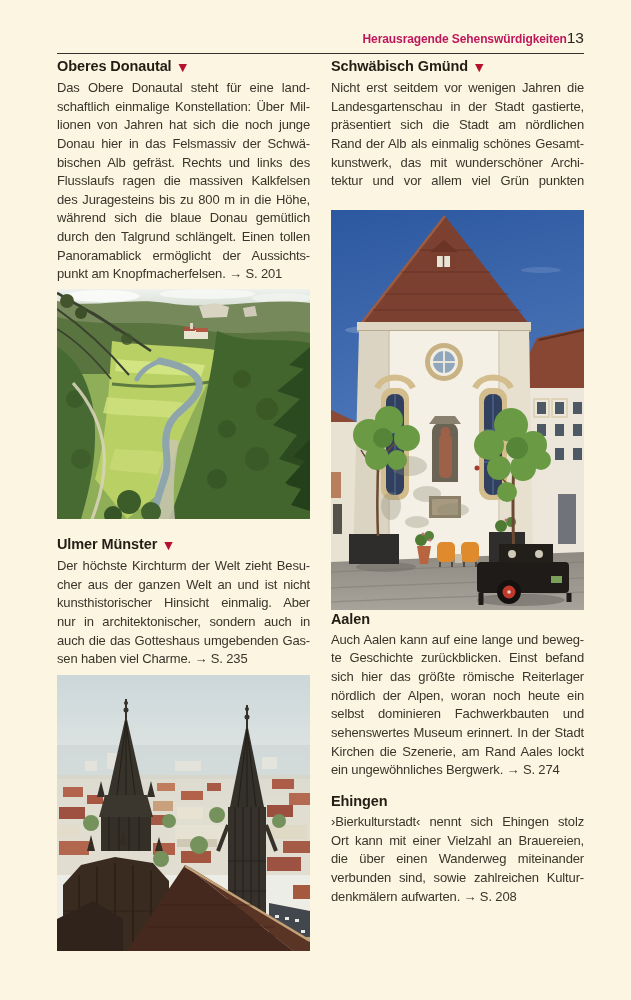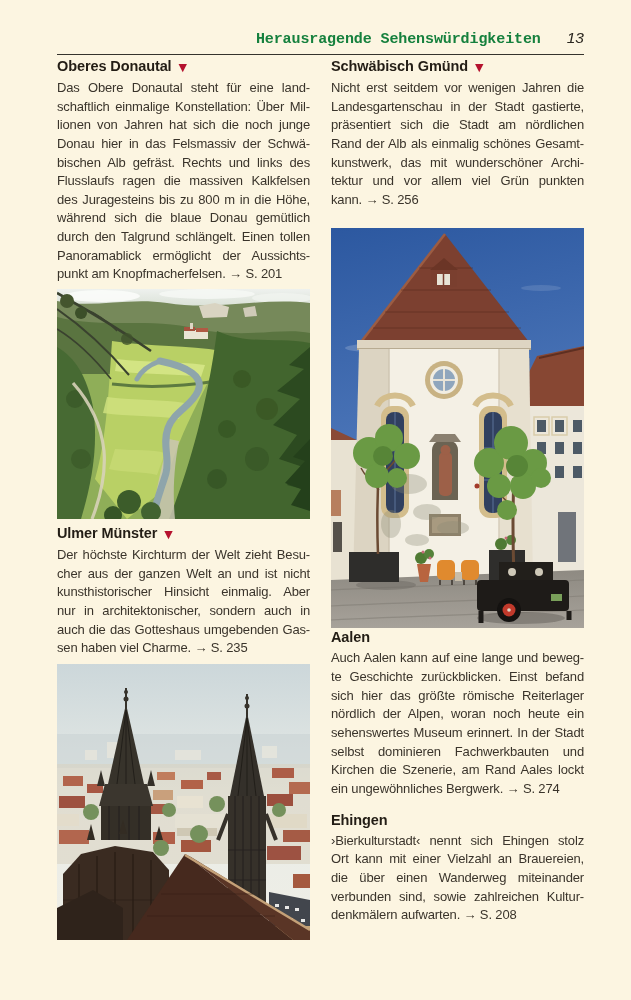--- a/index.html
+++ b/index.html
@@ -9,37 +9,37 @@
     background:var(--page-background,#fcf5e1);
     font-family:"Liberation Sans","DejaVu Sans",sans-serif;
     overflow:hidden;
   }
   
   .hdr{
     position:absolute;left:57px;top:29px;width:527px;
     display:flex;justify-content:flex-end;align-items:baseline;
     border-bottom:1.6px solid #35332d;padding-bottom:6px;
   }
-  .hdr-title{font-size:15px;font-weight:bold;color:#15803d;letter-spacing:-0.1px;font-family:Liberation Mono, monospace;}
-  .hdr-num{font-size:15.5px;color:#2a261f;margin-left:26px;font-style:italic;}
+  .hdr-title{font-size:12px;font-weight:bold;color:#be185d;letter-spacing:-0.1px;}
+  .hdr-num{font-size:15.5px;color:#2a261f;}
   
   .col{position:absolute;top:57px;width:253px;}
   .col-left{left:57px;}
   .col-right{left:331px;}
   .sec-h{
     margin:0 0 3px 0;font-size:14.5px;line-height:19px;font-weight:bold;
     color:#231d15;letter-spacing:-0.1px;
   }
   .mk{color:var(--accent-red,#b5122e);font-size:11px;font-family:"DejaVu Sans",sans-serif;margin-left:3px;}
   .para{margin:0;color:#3a342b;font-size:13px;letter-spacing:-0.15px;}
   .tline{height:18.65px;overflow:hidden;text-align:justify;text-align-last:justify;white-space:normal;}
   .tline-last{text-align-last:left;}
   .ph{margin:0;padding:0;line-height:0;}
   .ph svg{display:block;}
-  .mt20{} .mt19{margin-top:5px;} .mt18{margin-top:18px;}
+  .mt20{} .mt19{margin-top:16px;} .mt18{margin-top:18px;}
   .mt11{margin-top:11px;} .mt5{margin-top:5px;} .mt4{margin-top:4px;}
 </style>
 </head>
 <body>
 
 <div class="page">
 
   <div class="hdr">
     <span class="hdr-title">Herausragende Sehenswürdigkeiten</span>
     <span class="hdr-num">13</span>
@@ -235,21 +235,20 @@
 
     <section>
       <h3 class="sec-h"><span>Schwäbisch Gmünd</span> <span class="mk">▼</span></h3>
       <div class="para">
           <div class="tline">Nicht erst seitdem vor wenigen Jahren die</div>
           <div class="tline">Landesgartenschau in der Stadt gastierte,</div>
           <div class="tline">präsentiert sich die Stadt am nördlichen</div>
           <div class="tline">Rand der Alb als einmalig schönes Gesamt-</div>
           <div class="tline">kunstwerk, das mit wunderschöner Archi-</div>
           <div class="tline">tektur und vor allem viel Grün punkten</div>
-          <div class="tline tline-last">kann. → S. 256</div>
         </div>
     </section>
 
     <figure class="ph mt18">
       <svg width="253" height="400" viewBox="0 0 253 400">
         <defs>
           <linearGradient id="g3sky" x1="0" y1="0" x2=".15" y2="1">
             <stop offset="0" stop-color="#2c58a0"></stop>
               <stop offset=".55" stop-color="#4a74b7"></stop>
               <stop offset="1" stop-color="#86a3ce"></stop>
@@ -394,22 +393,22 @@
       </svg>
     </figure>
 
     <section class="mt20">
       <h3 class="sec-h"><span>Aalen</span></h3>
       <div class="para">
           <div class="tline">Auch Aalen kann auf eine lange und beweg-</div>
           <div class="tline">te Geschichte zurückblicken. Einst befand</div>
           <div class="tline">sich hier das größte römische Reiterlager</div>
           <div class="tline">nördlich der Alpen, woran noch heute ein</div>
+          <div class="tline">selbst dominieren Fachwerkbauten und</div>
           <div class="tline">sehenswertes Museum erinnert. In der Stadt</div>
-          <div class="tline">selbst dominieren Fachwerkbauten und</div>
           <div class="tline">Kirchen die Szenerie, am Rand Aales lockt</div>
           <div class="tline tline-last">ein ungewöhnliches Bergwerk. → S. 274</div>
         </div>
     </section>
 
     <section class="mt11">
       <h3 class="sec-h"><span>Ehingen</span></h3>
       <div class="para">
           <div class="tline">›Bierkulturstadt‹ nennt sich Ehingen stolz</div>
           <div class="tline">Ort kann mit einer Vielzahl an Brauereien,</div>

